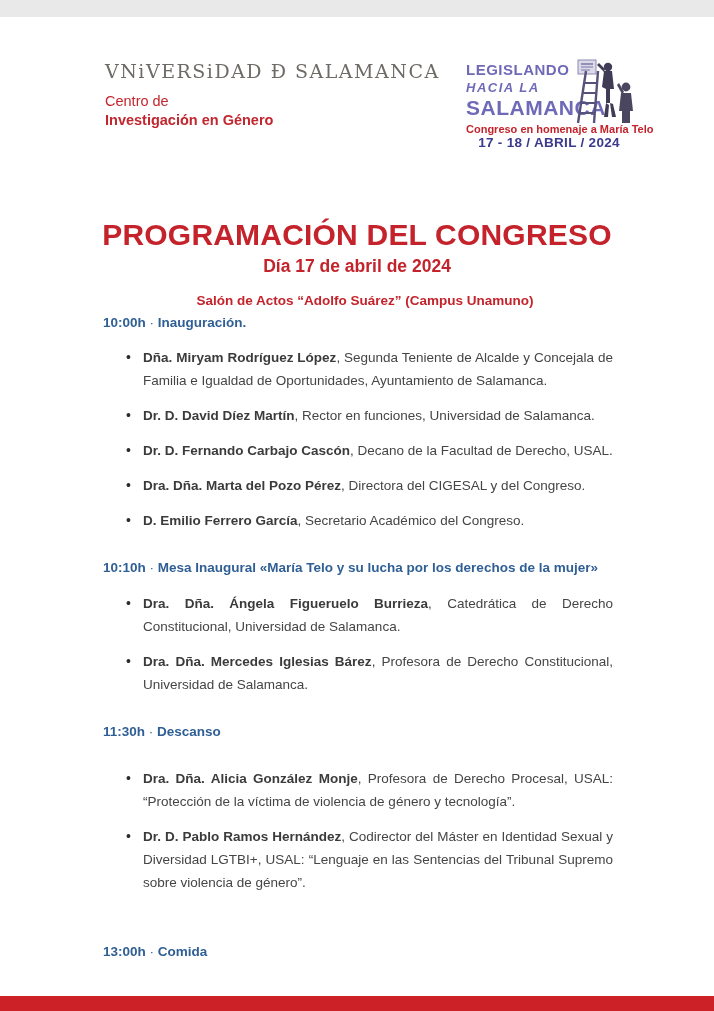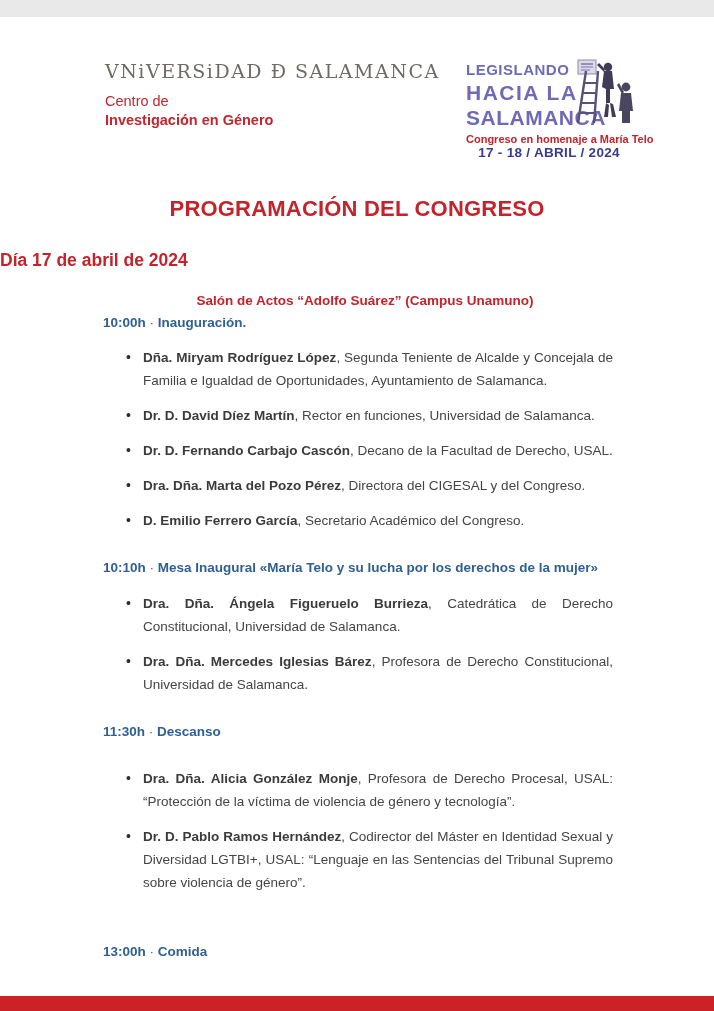--- a/index.html
+++ b/index.html
@@ -26,34 +26,34 @@
     font-size:19px;color:#6e6a66;letter-spacing:1.5px;font-weight:500;
     margin-bottom:10px;white-space:nowrap;
   }
   .usal-center1{font-size:14.5px;color:#c2262e;font-weight:400;line-height:1.35;}
   .usal-center2{font-size:14.5px;color:#c2262e;font-weight:700;line-height:1.35;}
 
   .congress-logo{position:relative;width:166px;text-align:left;}
   .logo-row{display:flex;align-items:flex-start;}
   .logo-words{line-height:1;}
   .logo-l1{font-size:15px;font-weight:800;color:#6f6ab8;letter-spacing:.5px;line-height:1.25;}
-  .logo-l2{font-size:21px;font-weight:800;color:#6f6ab8;letter-spacing:1.5px;line-height:1.25;}
+  .logo-l2{font-size:13px;font-weight:800;color:#6f6ab8;letter-spacing:1.5px;line-height:1.25;font-style:italic;}
   .logo-l3{font-size:21px;font-weight:800;color:#6f6ab8;letter-spacing:.5px;line-height:1.15;}
   .logo-photo{position:absolute;right:-4px;top:-2px;width:72px;height:66px;}
   .logo-tagline{font-size:11px;font-weight:700;color:#c4232b;margin-top:3px;text-align:center;white-space:nowrap;}
   .logo-dates{font-size:13.5px;font-weight:800;color:#3b3a8e;text-align:center;letter-spacing:.3px;}
 
   
   .doc-title{
-    position:absolute;top:164px;left:0;right:0;
-    text-align:center;font-size:22px;font-weight:800;color:#c4232b;letter-spacing:.2px;
+    position:absolute;top:181px;left:0;right:0;
+    text-align:center;font-size:30px;font-weight:800;color:#c4232b;letter-spacing:.2px;
   }
   .doc-subtitle{
-    position:absolute;top:218px;left:0;right:0;
-    text-align:left;font-size:17.5px;font-weight:800;color:#c4232b;
+    position:absolute;top:224px;left:0;right:0;
+    text-align:center;font-size:17.5px;font-weight:800;color:#c4232b;
   }
   .doc-venue{
     position:absolute;top:262px;left:16px;right:0;
     text-align:center;font-size:13.5px;font-weight:700;color:#c4232b;
   }
 
   
   .schedule{
     position:absolute;top:297px;left:103px;width:510px;
     font-size:13.5px;line-height:1.28;

